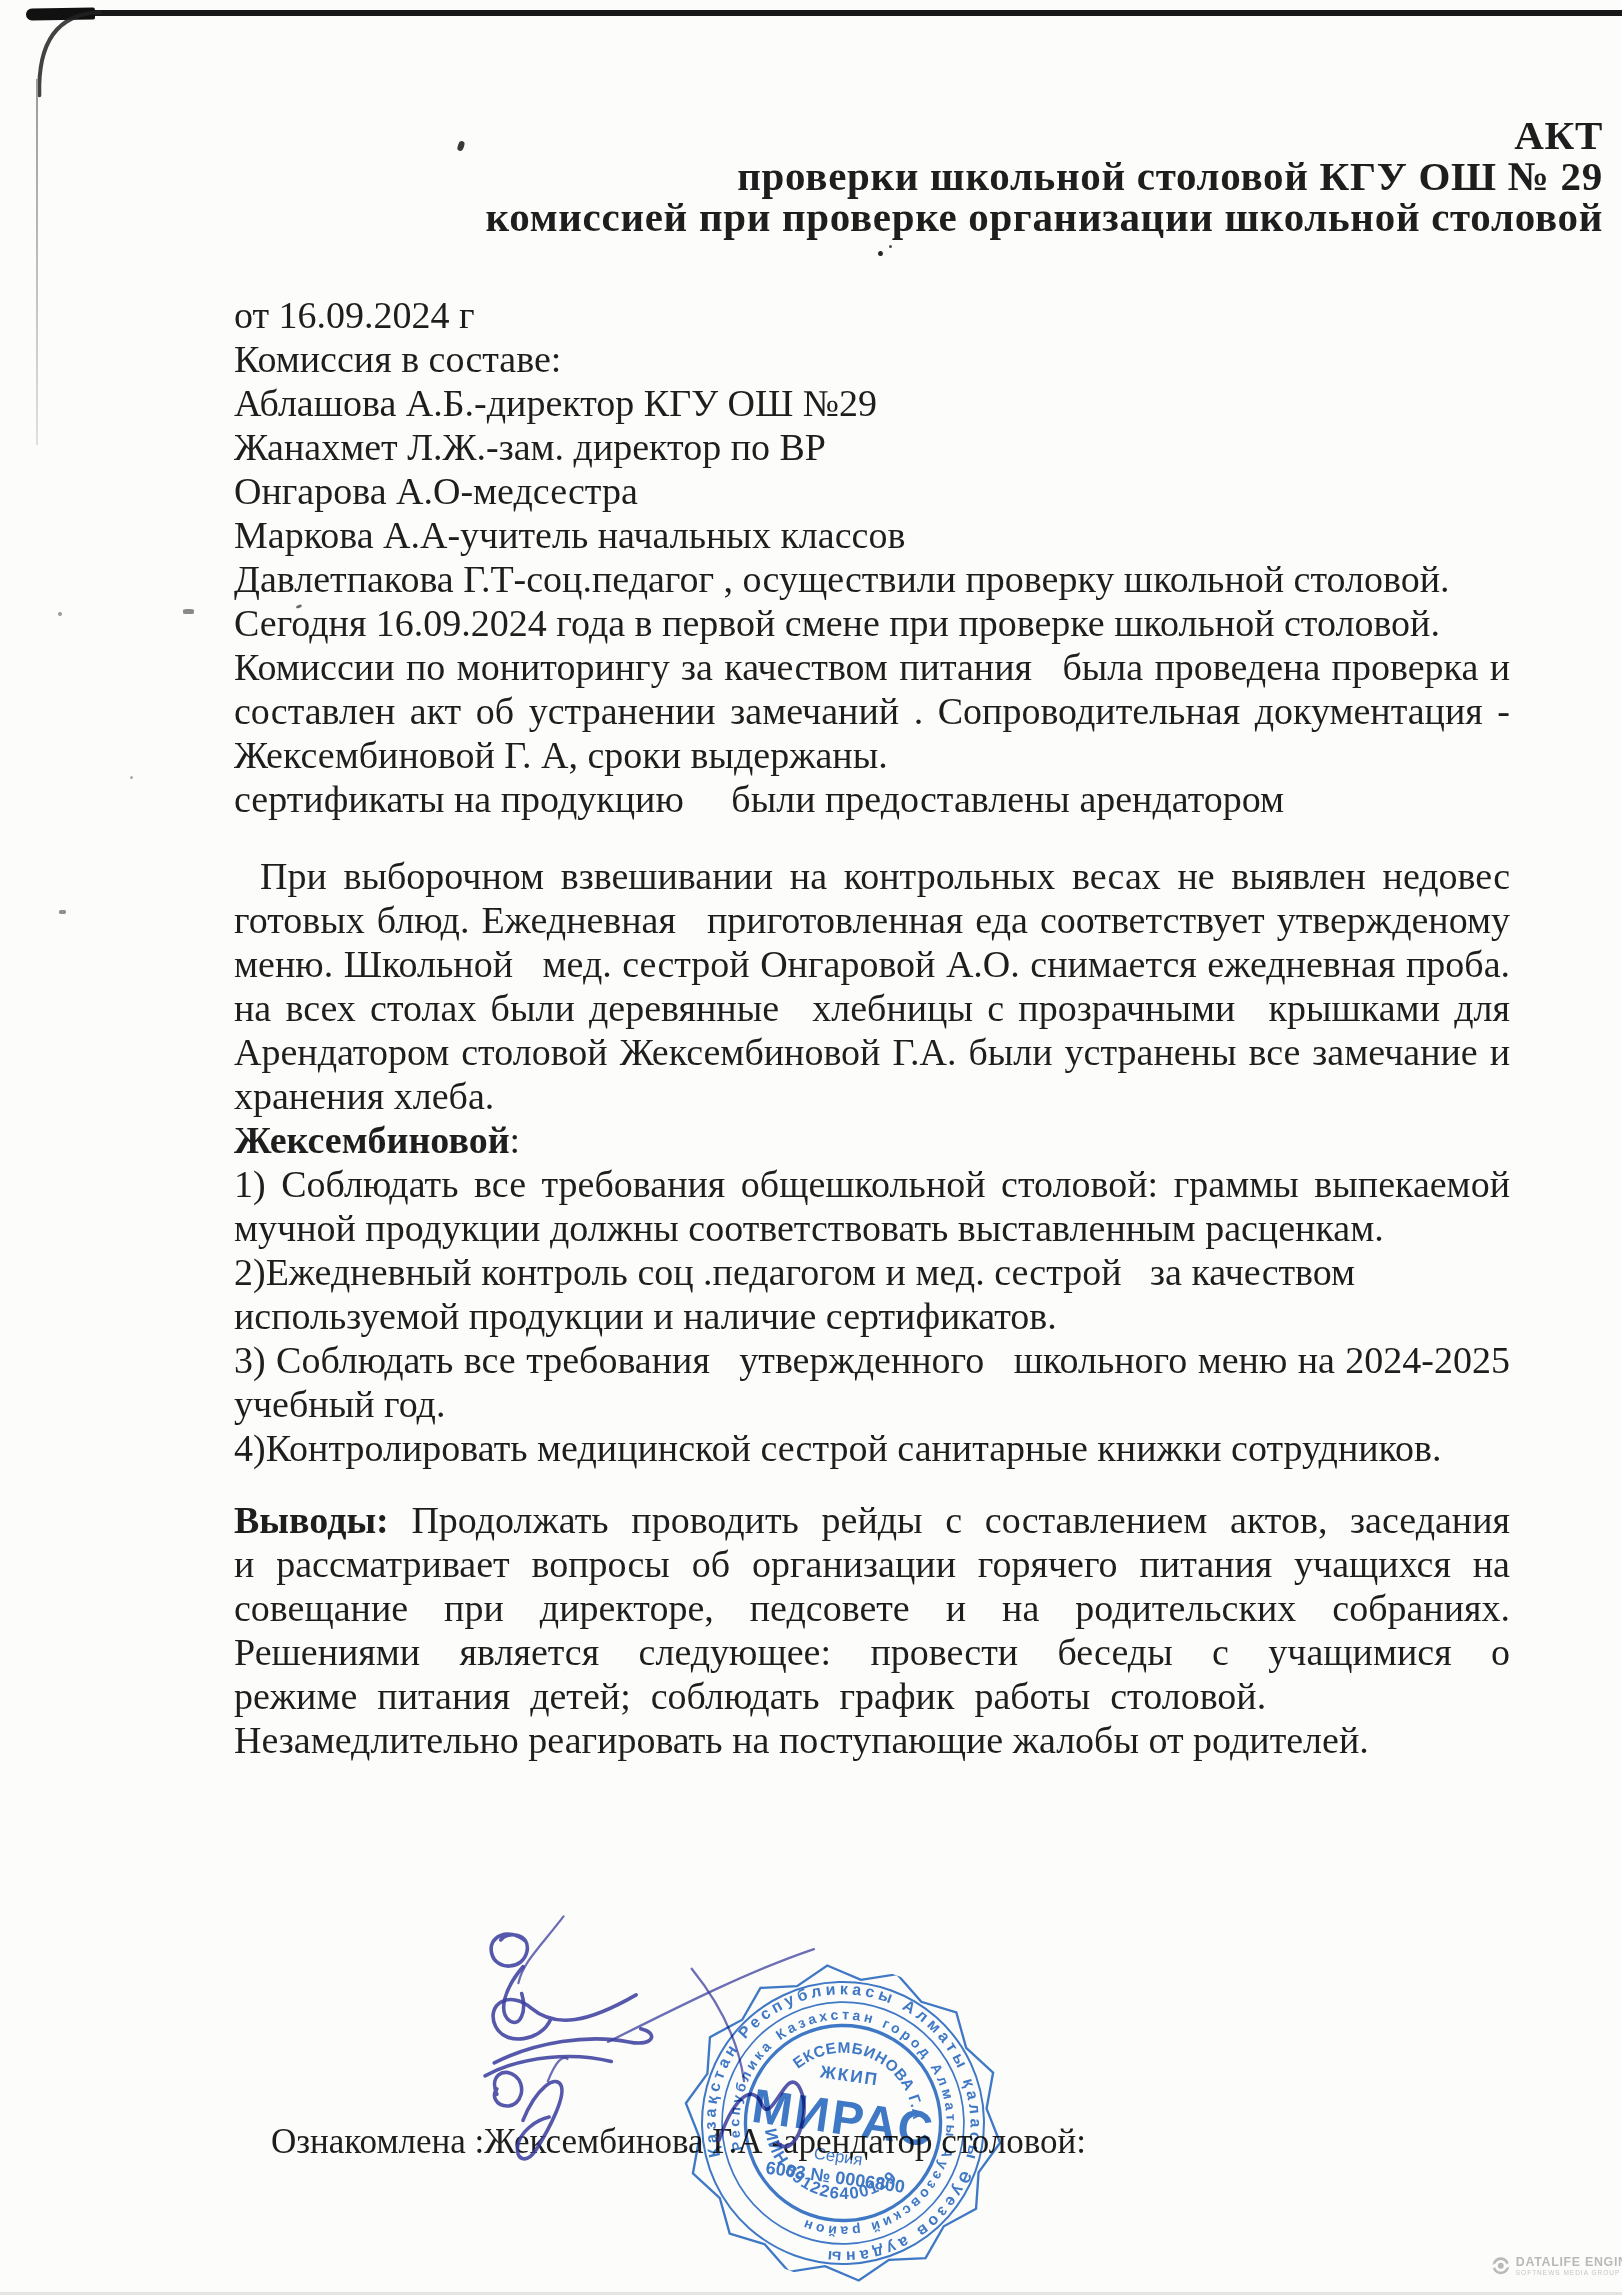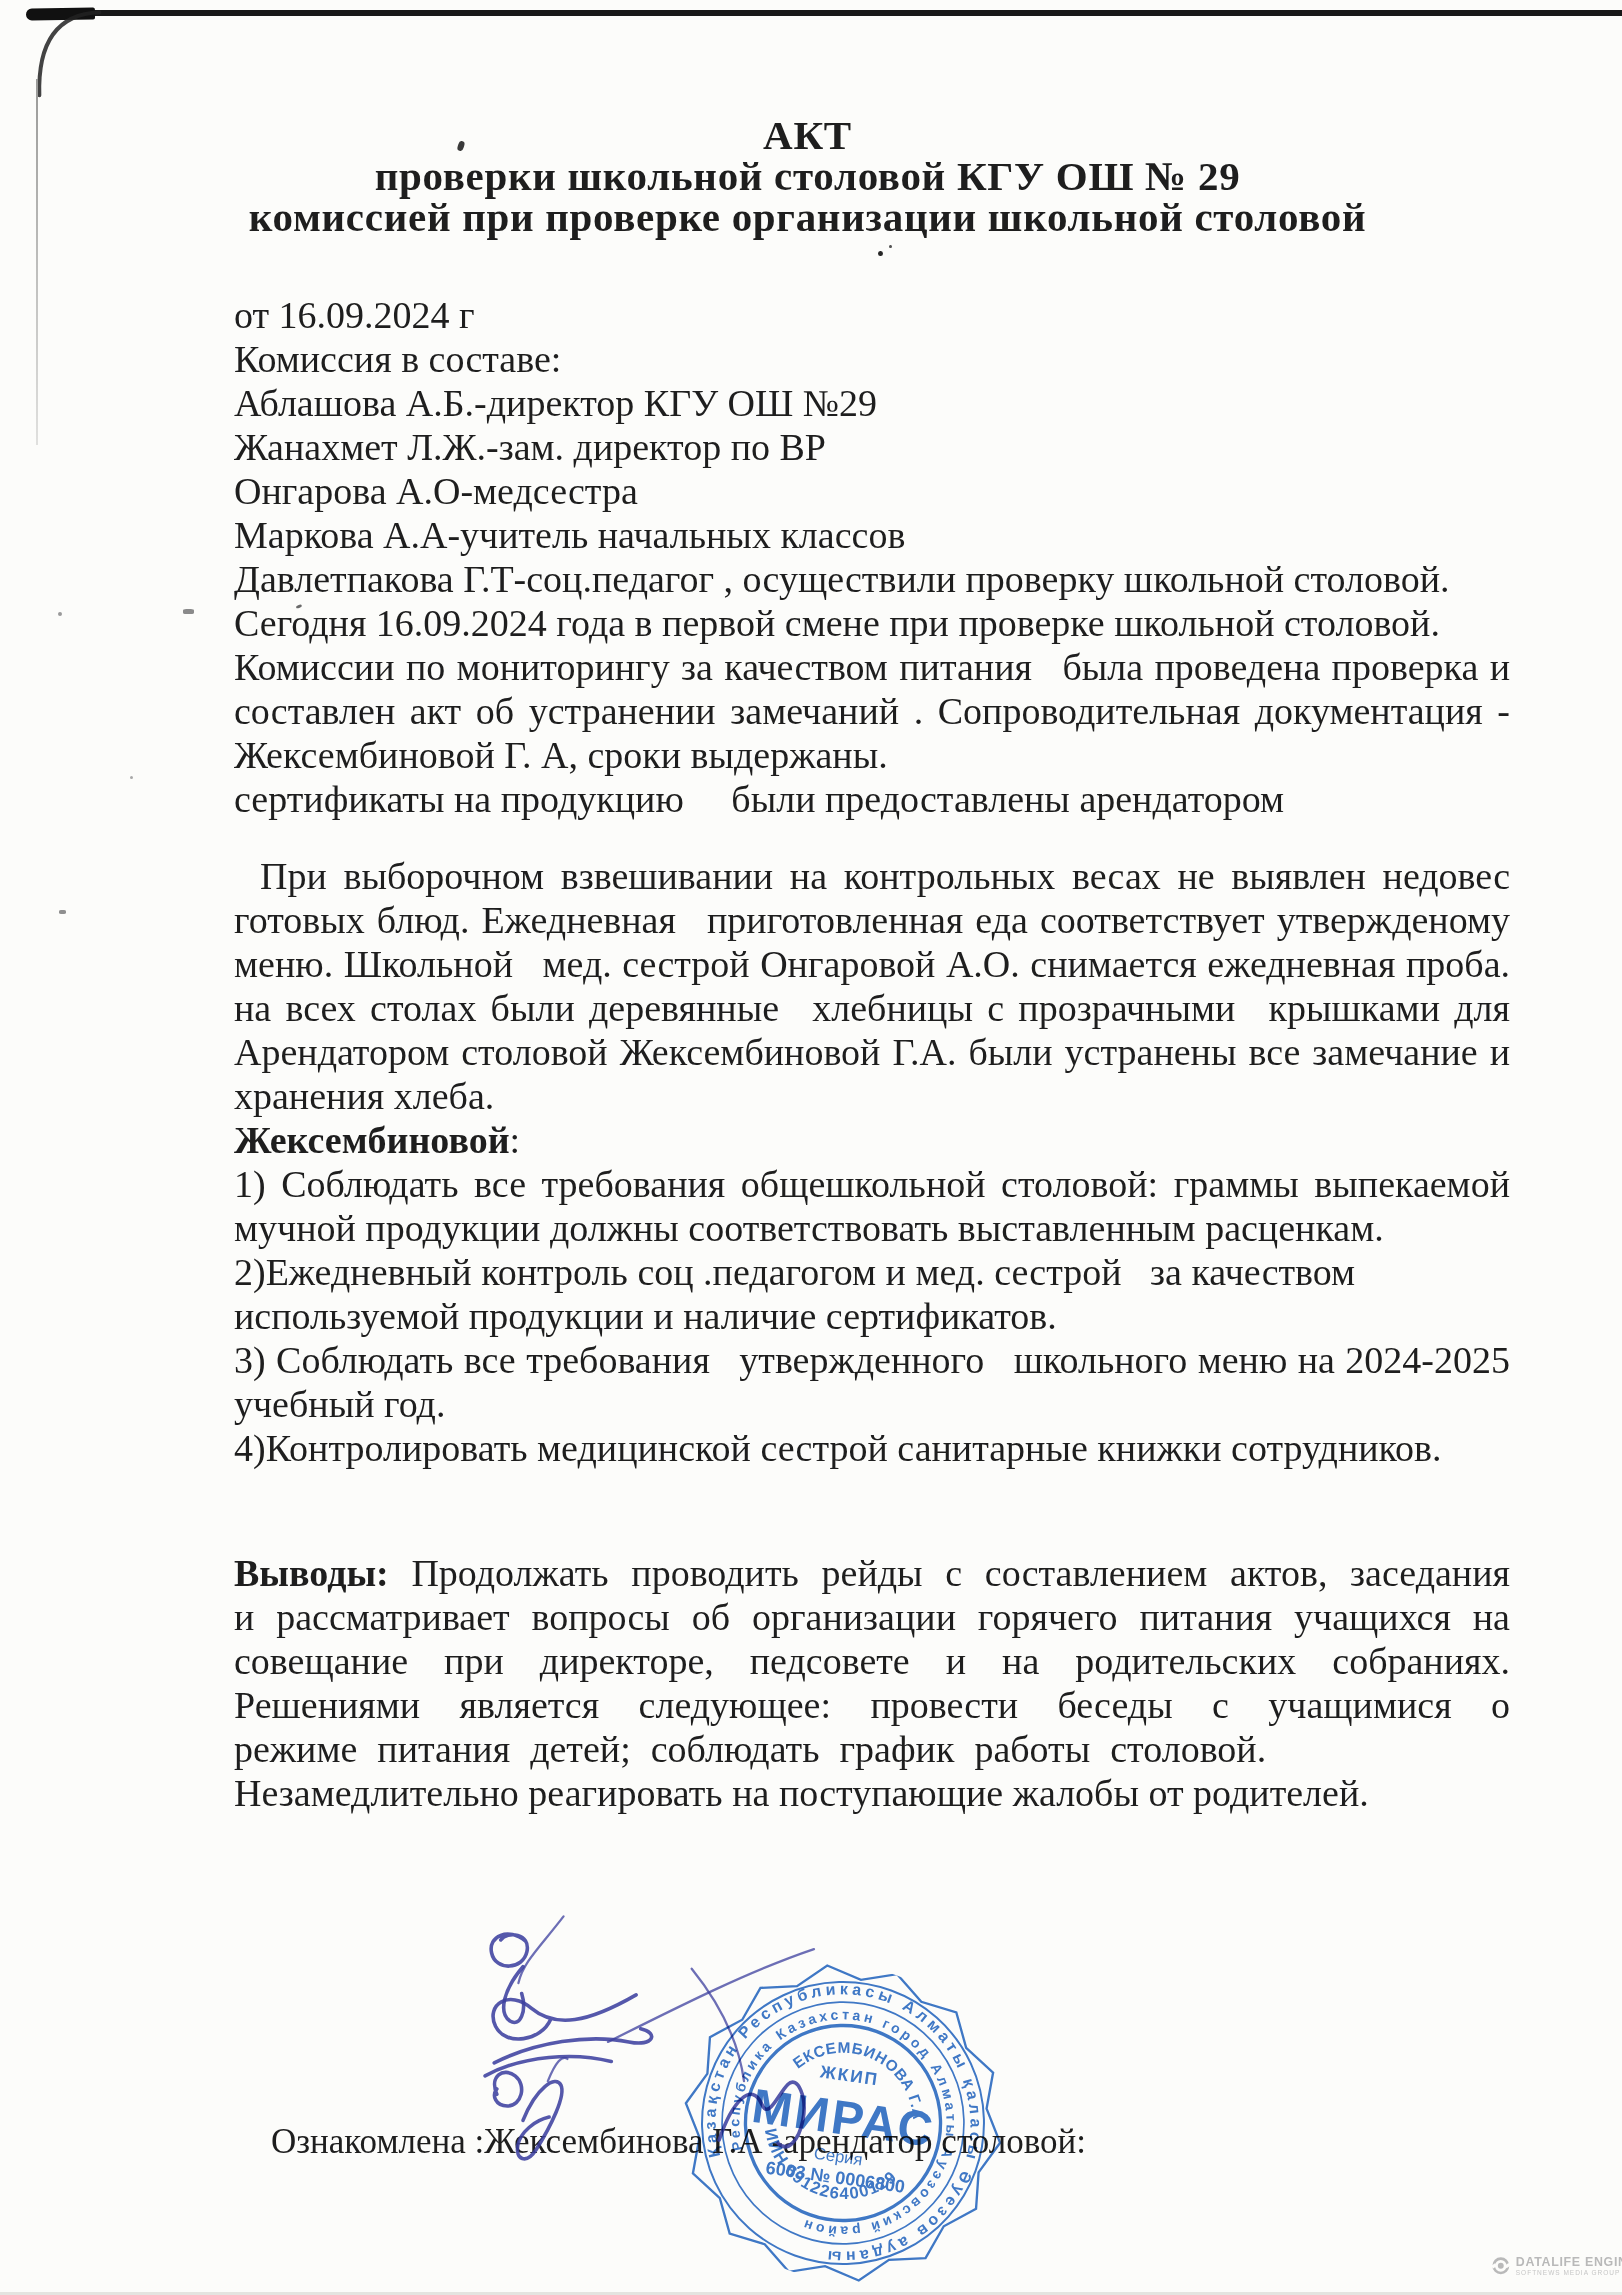--- a/index.html
+++ b/index.html
@@ -9,24 +9,24 @@
     overflow:hidden;
   }
   
   .edge-top{position:absolute;left:27.5px;top:9.8px;right:0;height:5.9px;background:#181818;border-radius:3.3px 0 0 3.3px;}
   .edge-top-blob{position:absolute;left:26px;top:7.9px;width:69px;height:11.8px;background:#111;border-radius:5.9px 2px 2px 5.9px;transform:rotate(-1deg);}
   .edge-corner{position:absolute;left:26px;top:6.5px;width:79px;height:98px;}
   .edge-left{position:absolute;left:36px;top:79px;width:2px;height:366px;background:linear-gradient(#9a9a98,#e0e0de);}
   .edge-bottom{position:absolute;left:0;bottom:0;width:100%;height:3.3px;background:#e4e4e0;}
   .speck{position:absolute;background:#666;border-radius:50%;}
   
-  .title-block{position:absolute;left:0;top:115px;width:1603px;text-align:center;padding-left:6px;}
+  .title-block{position:absolute;left:0;top:115px;width:1603px;text-align:right;}
   .title-line{font-weight:bold;font-size:41px;line-height:41px;letter-spacing:0.7px;}
   .body-block{position:absolute;left:234px;top:293px;width:1276px;}
-  .conclusion-block{position:absolute;left:234px;top:1551px;width:1276px;}
+  .conclusion-block{position:absolute;left:234px;top:1498px;width:1276px;}
   .members-block{position:absolute;left:234px;top:1851px;width:1276px;}
   .line{font-size:38px;line-height:44px;white-space:pre-wrap;}
   .members-block .line{line-height:46px;}
   .just{text-align:justify;text-align-last:justify;}
   .wide{word-spacing:10.5px;}
   .ack-line{position:absolute;left:234px;top:2119px;width:1309px;font-size:35px;line-height:46px;margin-left:37px;}
   b{font-weight:bold;}
   
   .signatures{position:absolute;left:366px;top:1885px;width:654px;height:340px;pointer-events:none;}
   .signatures path{fill:none;stroke:#3c3f9e;stroke-width:5.5;stroke-linecap:round;stroke-linejoin:round;opacity:.87;}

